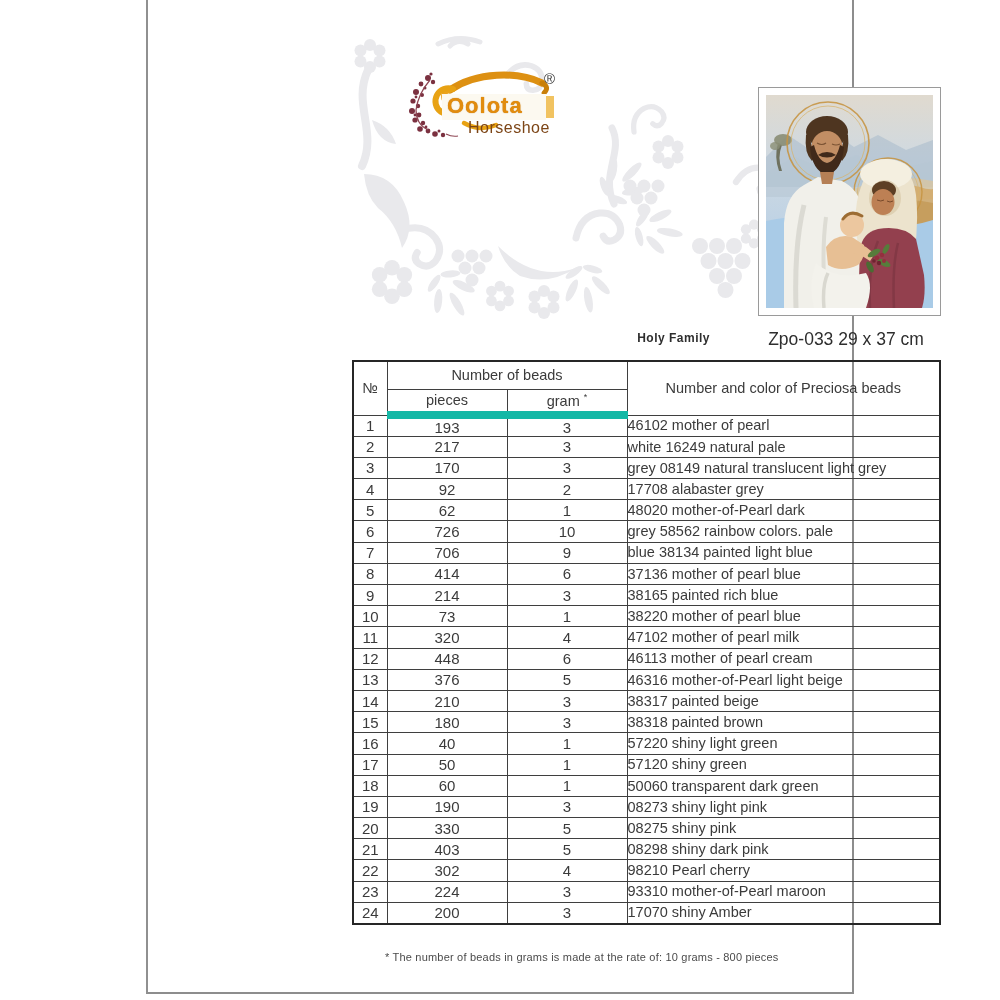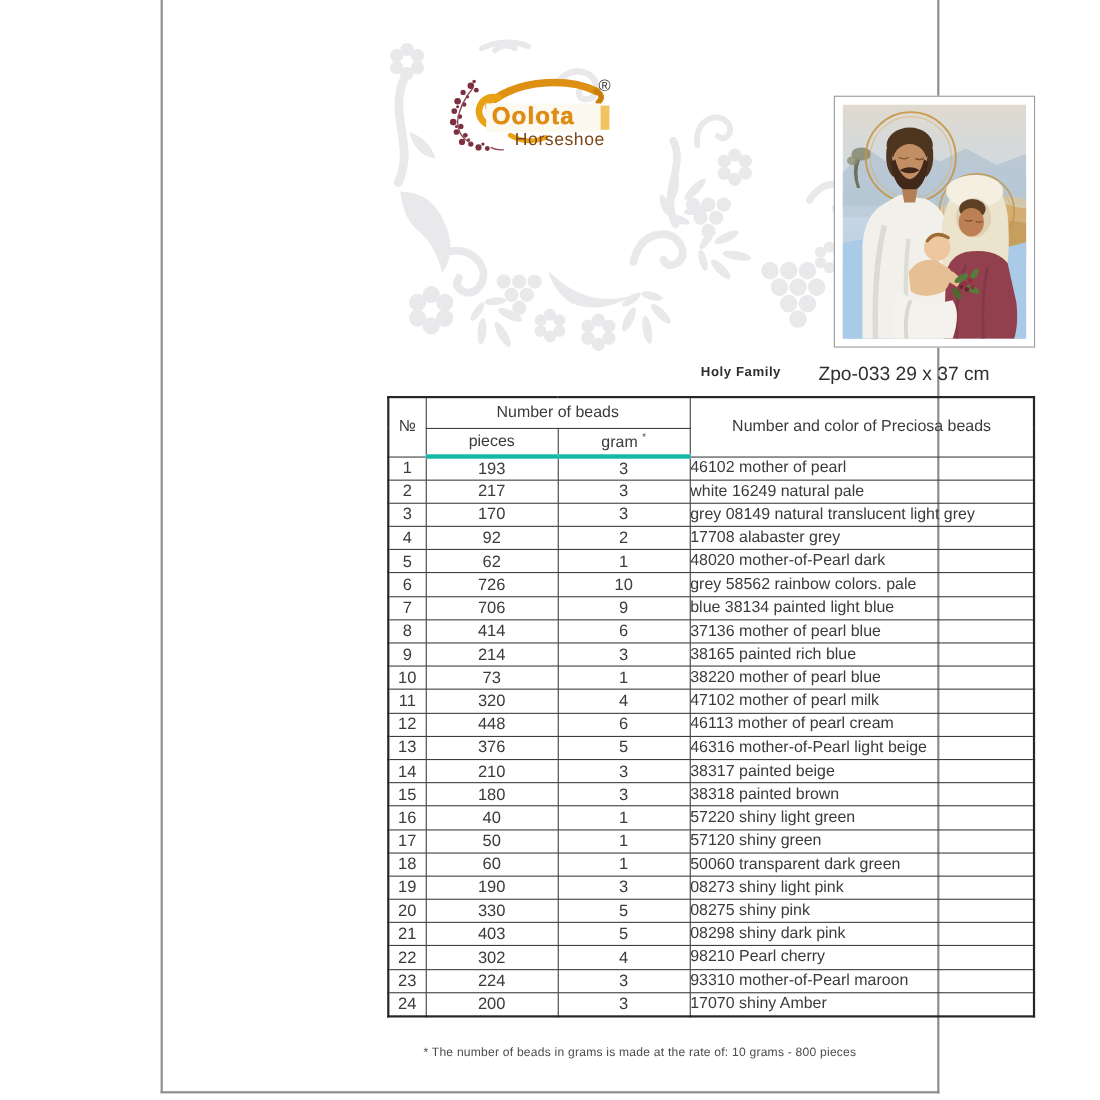--- a/index.html
+++ b/index.html
@@ -20,35 +20,35 @@
     color:#e28c0e;text-shadow:0 0 1px #b96f08;}
   .logo-sub{position:absolute;left:62px;top:51px;font-size:16px;font-weight:400;color:#7c4517;letter-spacing:.5px;}
   .logo-reg{position:absolute;left:138px;top:2px;font-size:15px;color:#3a3a3a;}
   
   .art-frame{position:absolute;left:610px;top:93px;width:183px;height:229px;background:#ffffff;
     border:1px solid #9a9a9a;padding:7px;}
   .art-frame svg{display:block;width:167px;height:213px;}
   
   .title{position:absolute;left:402px;top:337px;width:160px;text-align:right;
     font-size:12px;font-weight:bold;color:#2e2e2e;letter-spacing:.5px;}
-  .code{position:absolute;left:596px;top:335px;width:204px;text-align:left;
+  .code{position:absolute;left:596px;top:335px;width:204px;text-align:center;
     font-size:17.5px;color:#2e2e2e;}
   
   table.beads{position:absolute;left:204px;top:366px;width:589px;border-collapse:collapse;
     table-layout:fixed;font-size:14.5px;color:#3b3b3b;}
   table.beads{border:2px solid #262626;}
   table.beads th,table.beads td{border:1px solid #3f3f3f;font-weight:400;padding:0;line-height:1;}
   table.beads thead th{font-size:14.5px;}
   th.h-no{width:34px;font-size:12.5px;}
   th.h-pieces{width:80px;}
   th.h-gram{width:86px;margin-left:18px;}
   th.h-colors{width:313px;border-left:2px solid #262626;}
   tr.h-group{height:28px;}
   tr.h-sub{height:26px;}
-  tr.h-sub th{border-bottom:4px solid #14b8a6;}
+  tr.h-sub th{border-bottom:8px solid #14b8a6;}
   td.c-no,td.c-pieces,td.c-gram{text-align:center;font-size:15px;}
   td.c-color{text-align:left;padding-left:13px;font-size:14.5px;border-left:2px solid #262626;}
   tbody tr{height:21.2px;}
   sup.star{font-size:9px;vertical-align:6px;}
   
   .footnote{position:absolute;left:237px;top:957px;font-size:11px;color:#4b4b4b;letter-spacing:.2px;}
 </style>
 </head>
 <body>
 

